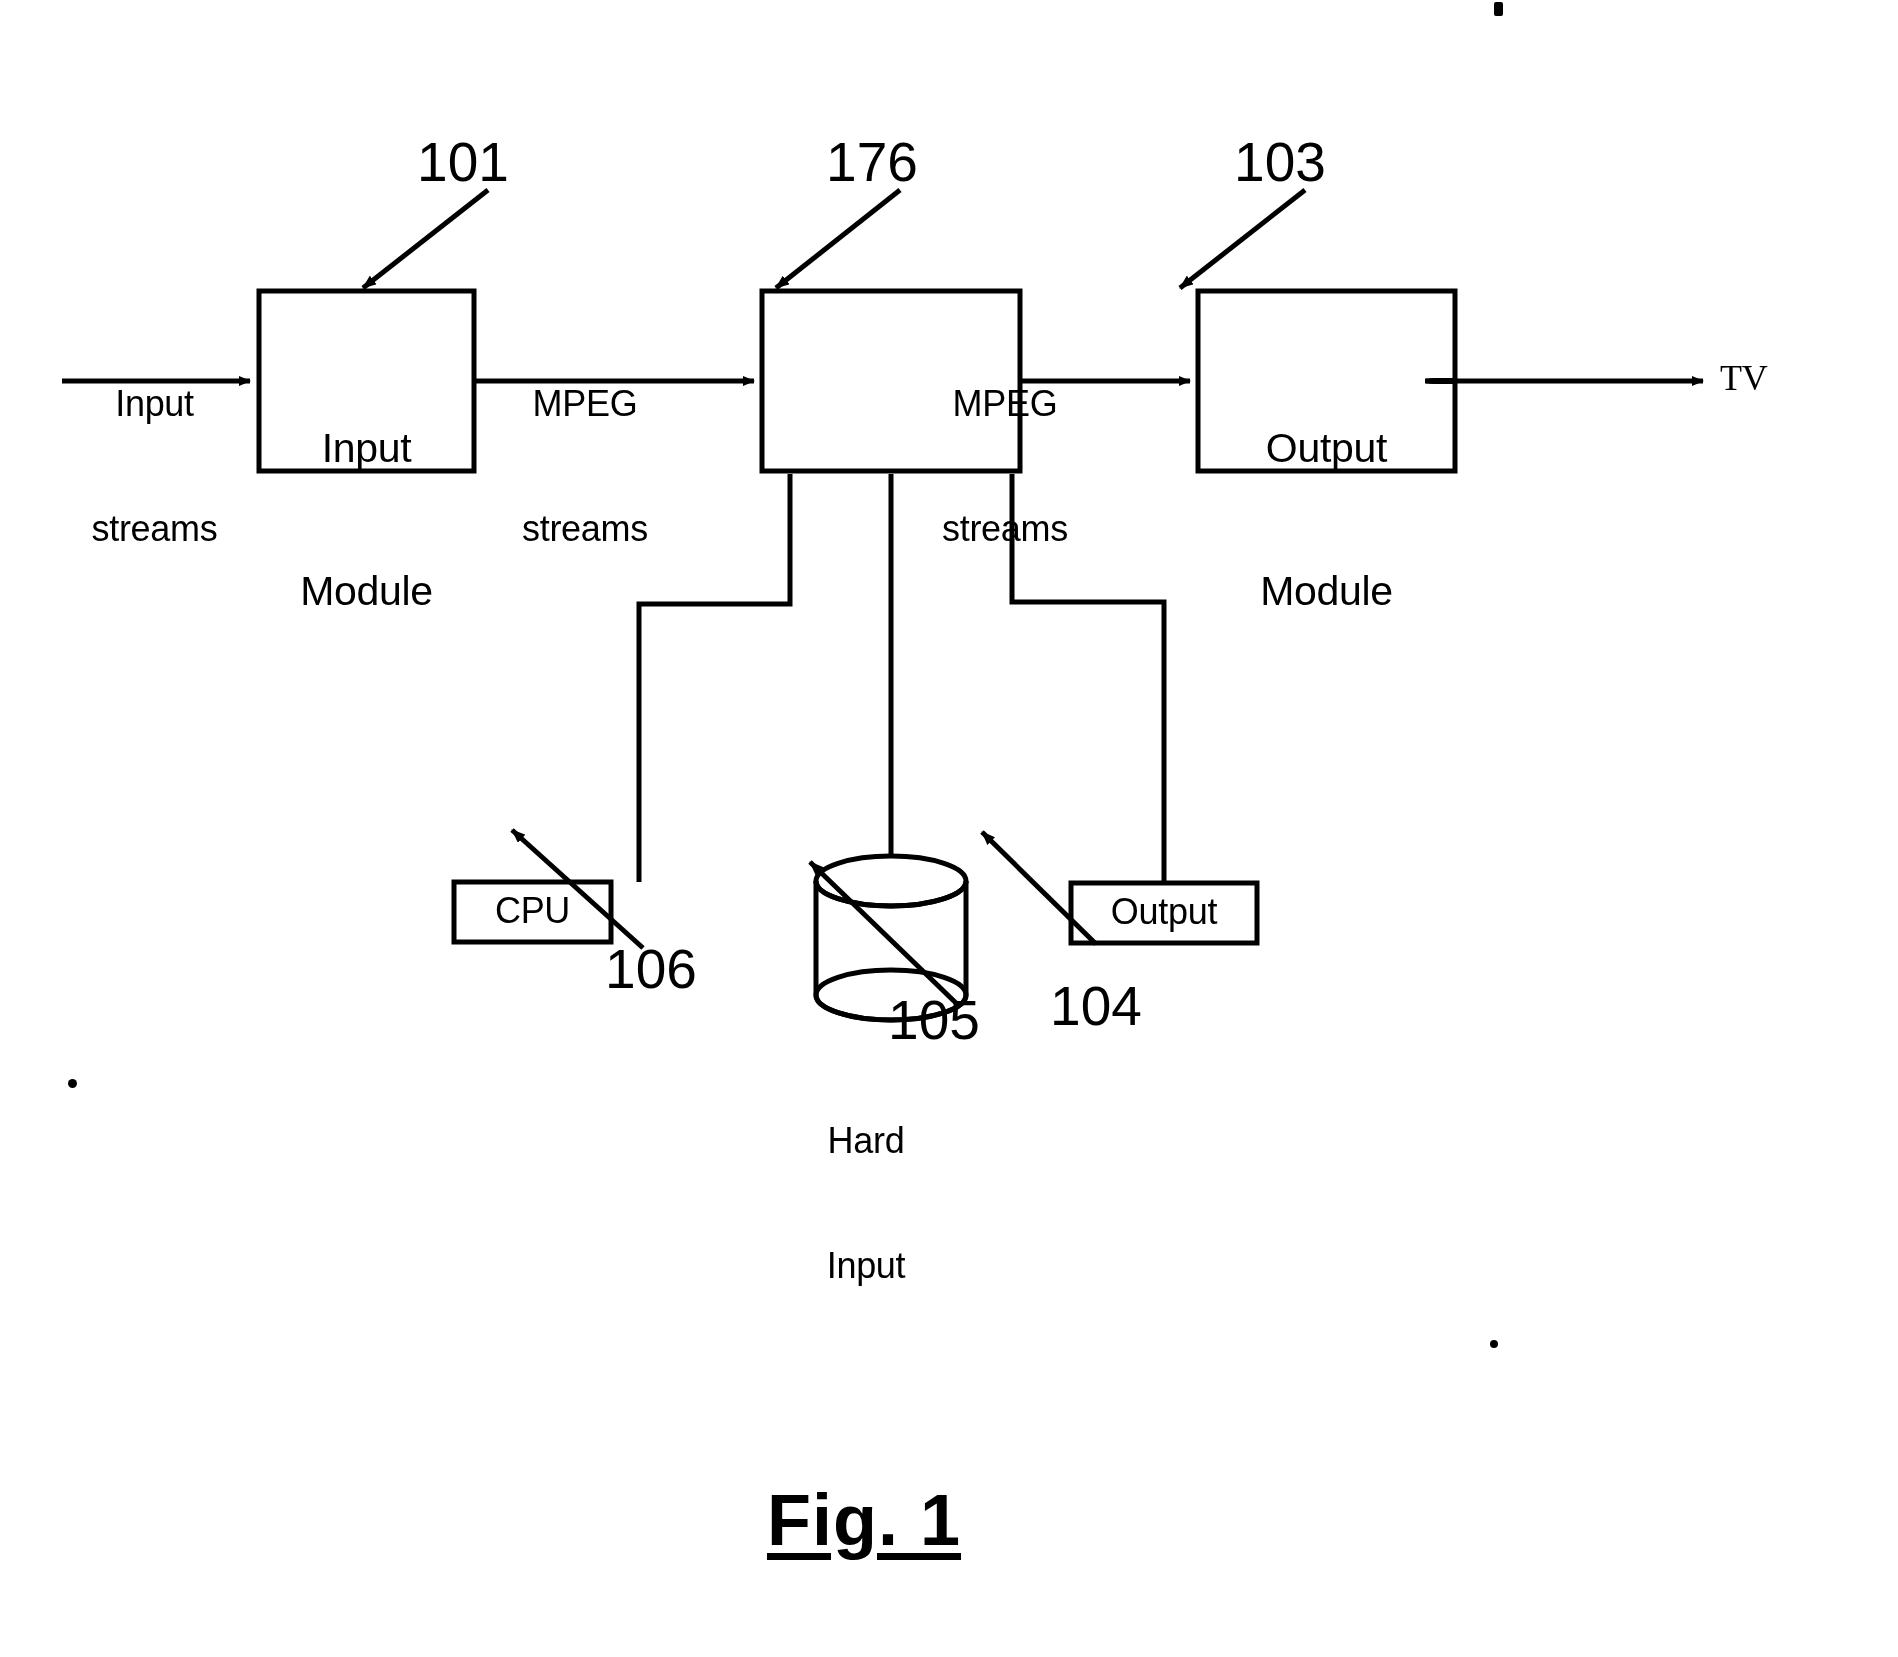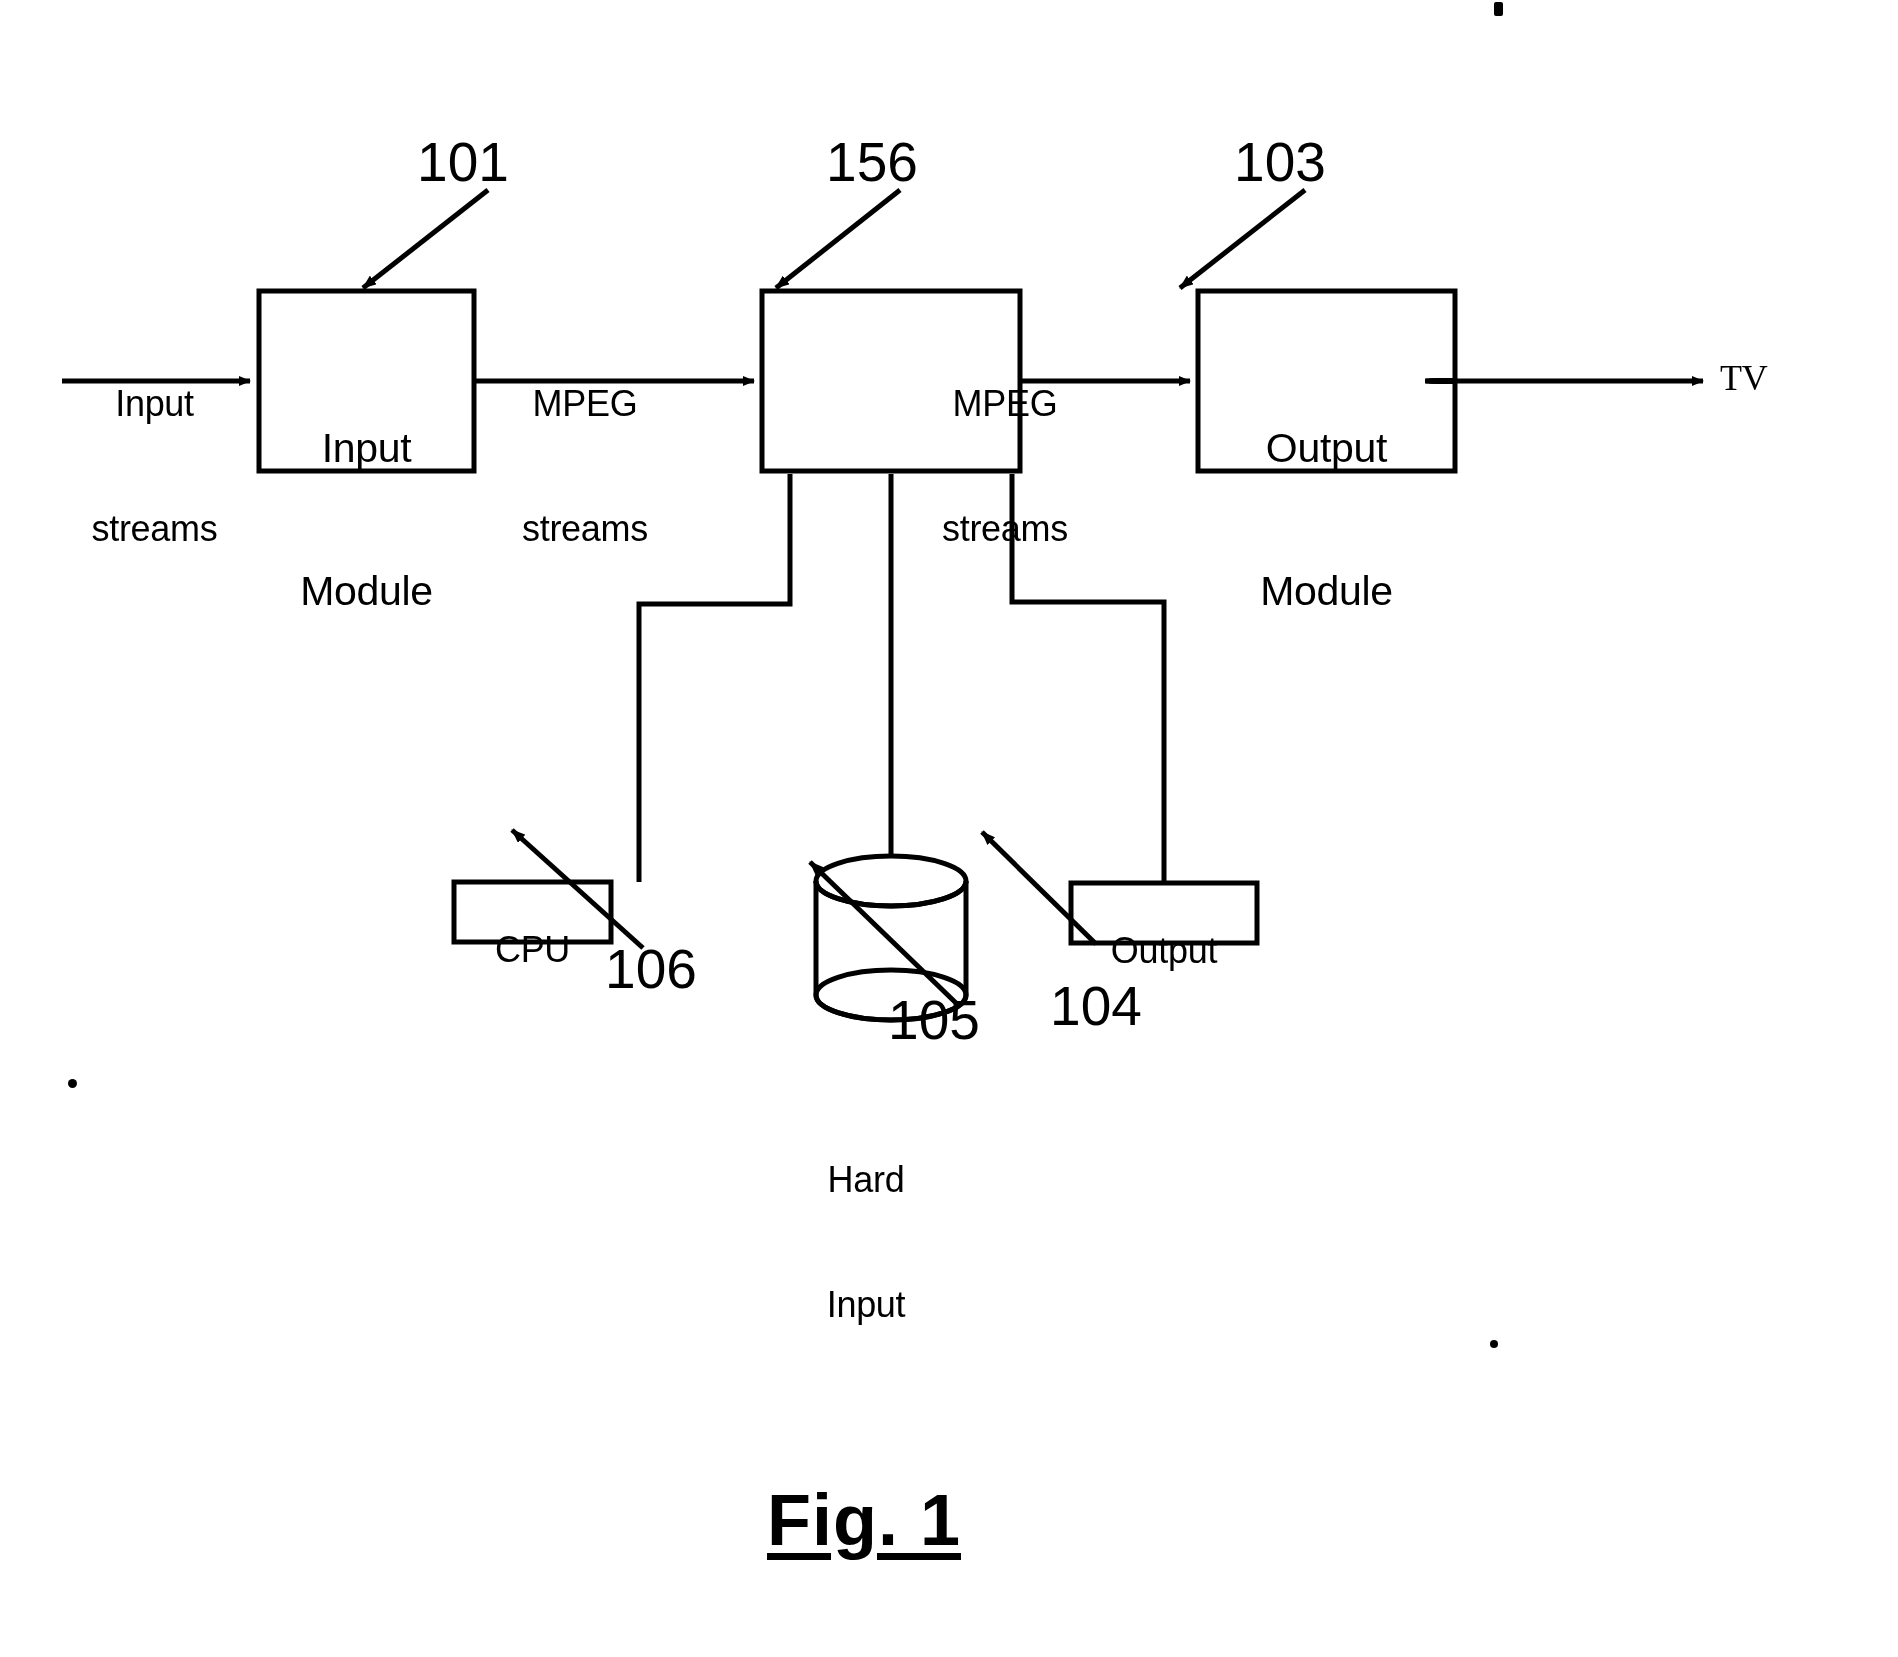--- a/index.html
+++ b/index.html
@@ -37,21 +37,20 @@
     white-space: pre;
     line-height: 1.16;
     text-align: center;
     letter-spacing: -0.3px;
   }
   .box-label {
     font-size: 41px;
   }
   .small-box-label {
     font-size: 36px;
-    margin-top: 39px;
   }
   .edge-label {
     font-size: 36px;
   }
   .ref-num {
     font-size: 55px;
     letter-spacing: 0px;
   }
   .fig-caption {
     font-size: 72px;
@@ -167,21 +166,21 @@
   </div>
 
   <div class="lbl edge-label" style="left:905px; top:299px; width:200px;">
     <div>MPEG</div>
     <div>streams</div>
   </div>
 
   <div class="lbl edge-label" style="left:1720px; top:358px; width:100px; text-align:left;font-family:Liberation Serif, serif;">TV</div>
 
   <div class="lbl ref-num" style="left:403px; top:131px; width:120px;">101</div>
-  <div class="lbl ref-num" style="left:812px; top:131px; width:120px;">156</div>
+  <div class="lbl ref-num" style="left:812px; top:131px; width:120px;">176</div>
   <div class="lbl ref-num" style="left:1220px; top:131px; width:120px;">103</div>
 
   <div class="lbl ref-num" style="left:591px; top:938px; width:120px;">106</div>
   <div class="lbl ref-num" style="left:874px; top:989px; width:120px;">105</div>
   <div class="lbl ref-num" style="left:1036px; top:935px; width:120px;margin-top:40px;">104</div>
 
   <div class="lbl fig-caption" style="left:699px; top:1479px; width:330px;">Fig. 1</div>
 
 </div>
 

